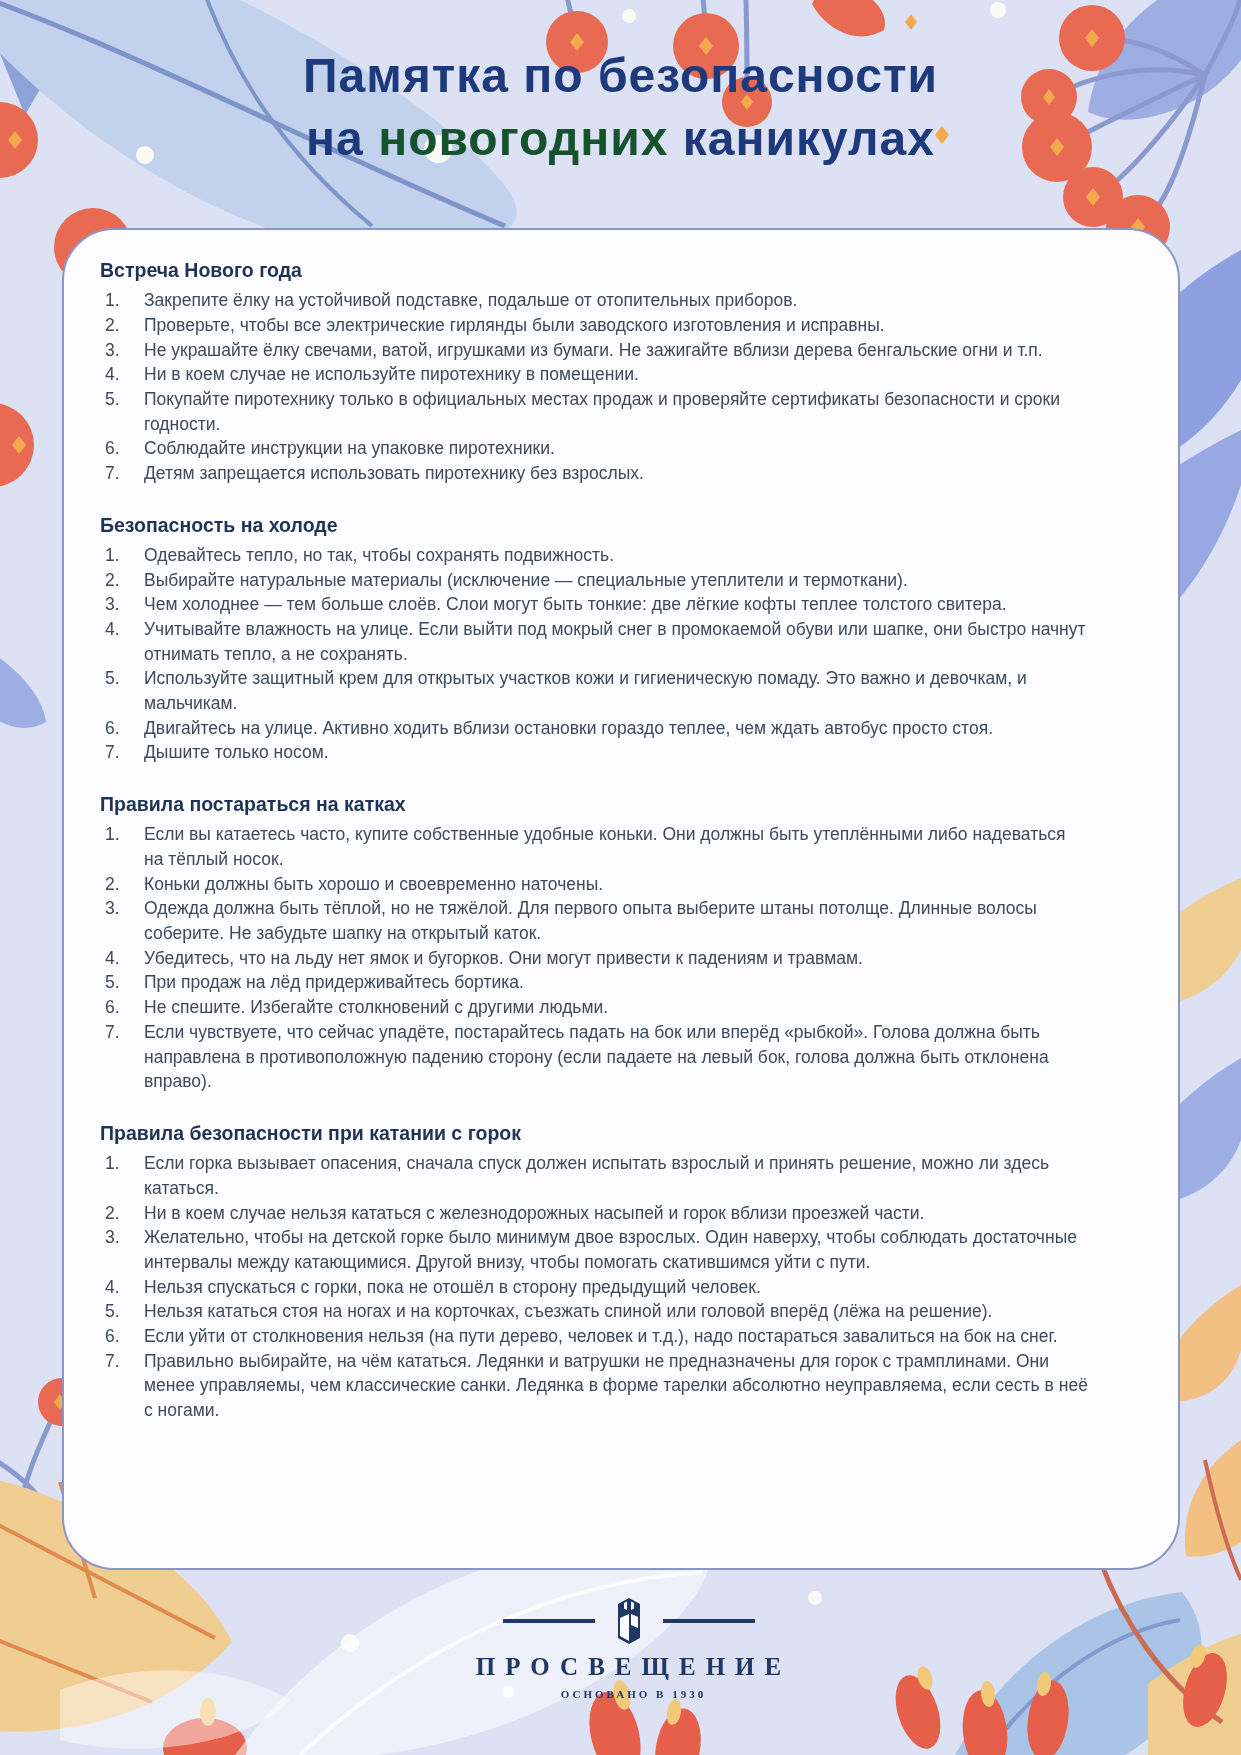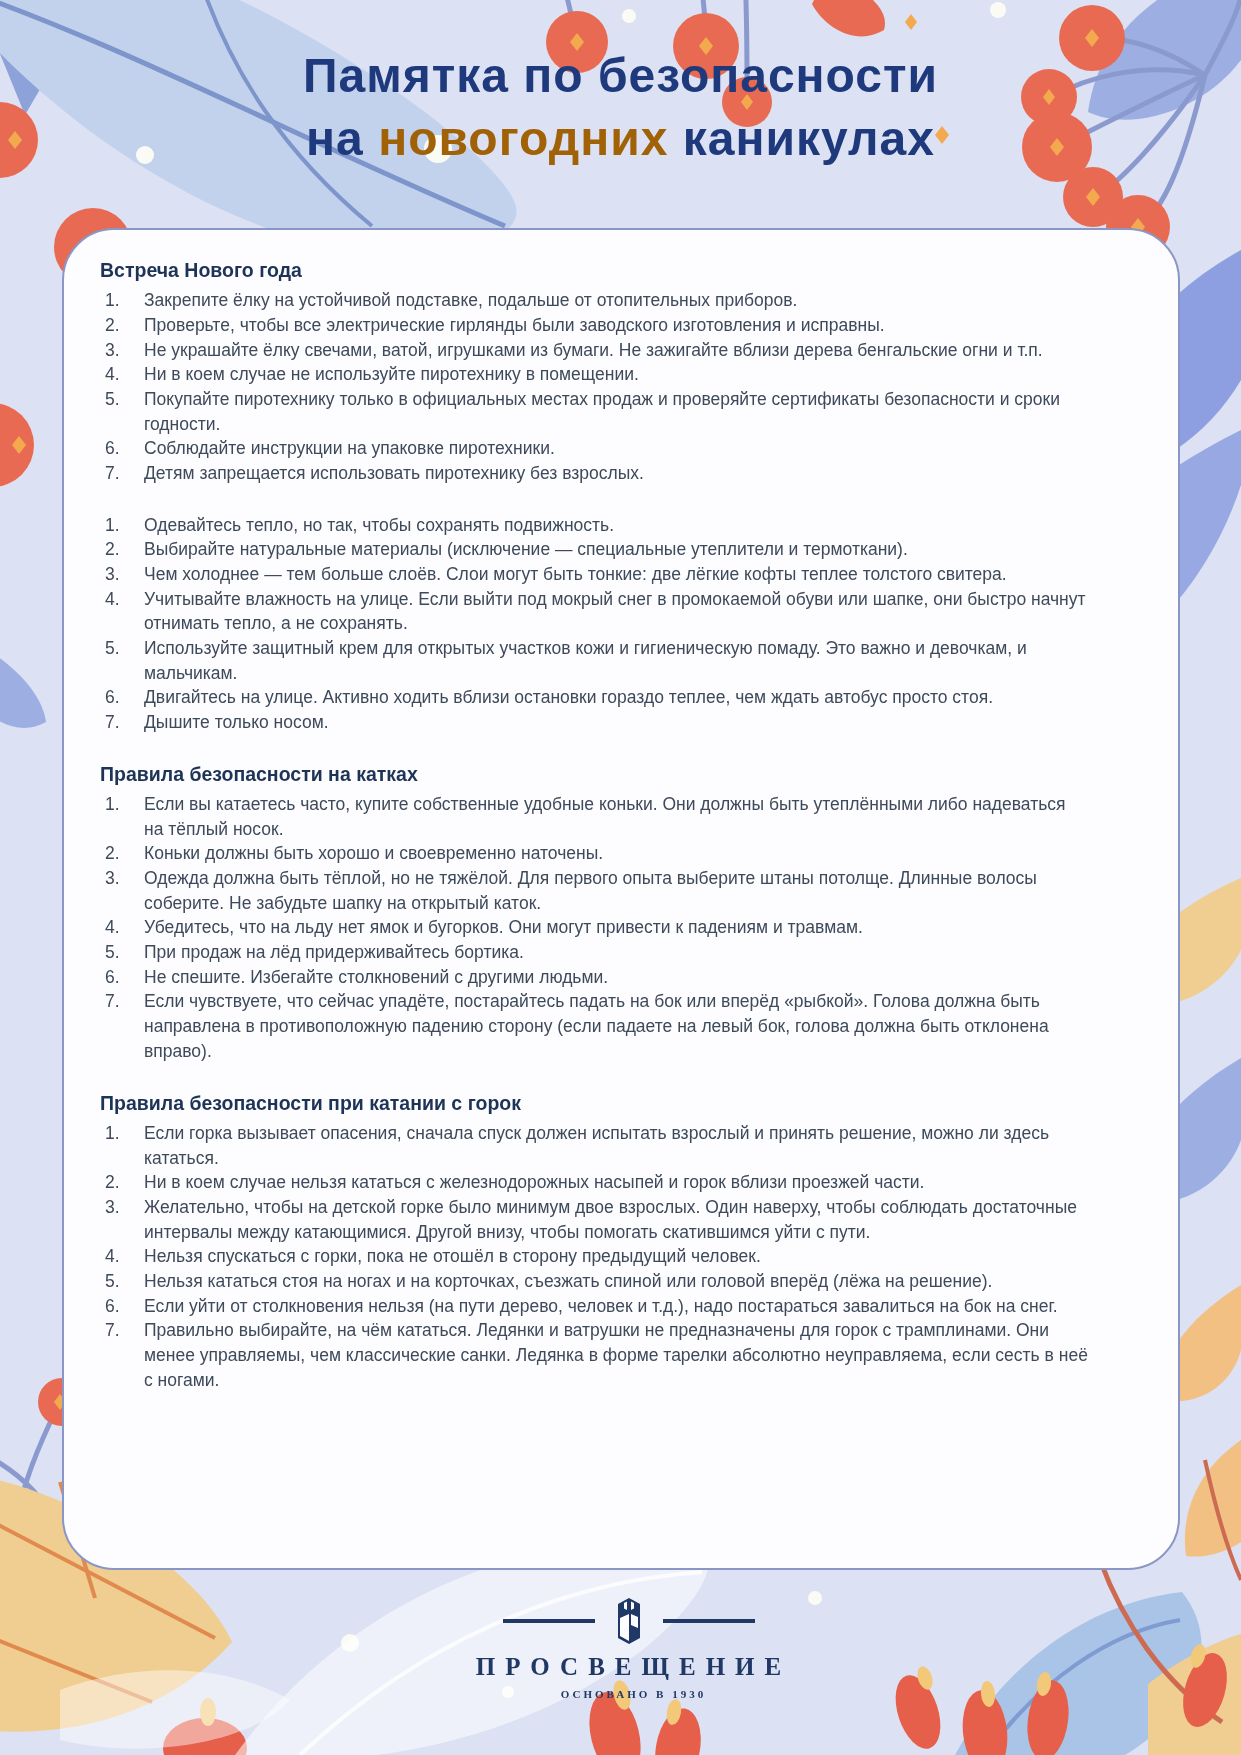--- a/index.html
+++ b/index.html
@@ -11,21 +11,21 @@
     font-family:"Liberation Sans", sans-serif;
   }
   .bg-decor{position:absolute;left:0;top:0;z-index:0;}
   .title-block{
     position:absolute;top:48px;left:0;right:0;
     text-align:center;z-index:2;
     color:#1e3a7d;font-weight:bold;
   }
   .title-line1{font-size:48px;letter-spacing:1px;line-height:1.15;}
   .title-line2{font-size:48px;letter-spacing:1px;line-height:1.15;margin-top:8px;}
-  .title-hl{color:#a16207;}
+  .title-hl{color:#14532d;}
   .card{
     position:absolute;left:62px;top:228px;
     width:1118px;height:1342px;
     box-sizing:border-box;
     background:#fdfdff;
     border:2px solid #8a97c6;
     border-radius:52px;
     padding:28px 90px 20px 36px;
     overflow:hidden;
     z-index:1;
@@ -237,20 +237,21 @@
             <span class="num">6.</span>
             <span class="rule-text">Соблюдайте инструкции на упаковке пиротехники.</span>
           </li>
           <li>
             <span class="num">7.</span>
             <span class="rule-text">Детям запрещается использовать пиротехнику без взрослых.</span>
           </li>
         </ol>
       </section>
       <section>
+        <h2>Безопасность на холоде</h2>
         <ol>
           <li>
             <span class="num">1.</span>
             <span class="rule-text">Одевайтесь тепло, но так, чтобы сохранять подвижность.</span>
           </li>
           <li>
             <span class="num">2.</span>
             <span class="rule-text">Выбирайте натуральные материалы (исключение — специальные утеплители и термоткани).</span>
           </li>
           <li>
@@ -269,21 +270,21 @@
             <span class="num">6.</span>
             <span class="rule-text">Двигайтесь на улице. Активно ходить вблизи остановки гораздо теплее, чем ждать автобус просто стоя.</span>
           </li>
           <li>
             <span class="num">7.</span>
             <span class="rule-text">Дышите только носом.</span>
           </li>
         </ol>
       </section>
       <section>
-        <h2>Правила безопасности на катках</h2>
+        <h2>Правила постараться на катках</h2>
         <ol>
           <li>
             <span class="num">1.</span>
             <span class="rule-text">Если вы катаетесь часто, купите собственные удобные коньки. Они должны быть утеплёнными либо надеваться на тёплый носок.</span>
           </li>
           <li>
             <span class="num">2.</span>
             <span class="rule-text">Коньки должны быть хорошо и своевременно наточены.</span>
           </li>
           <li>

